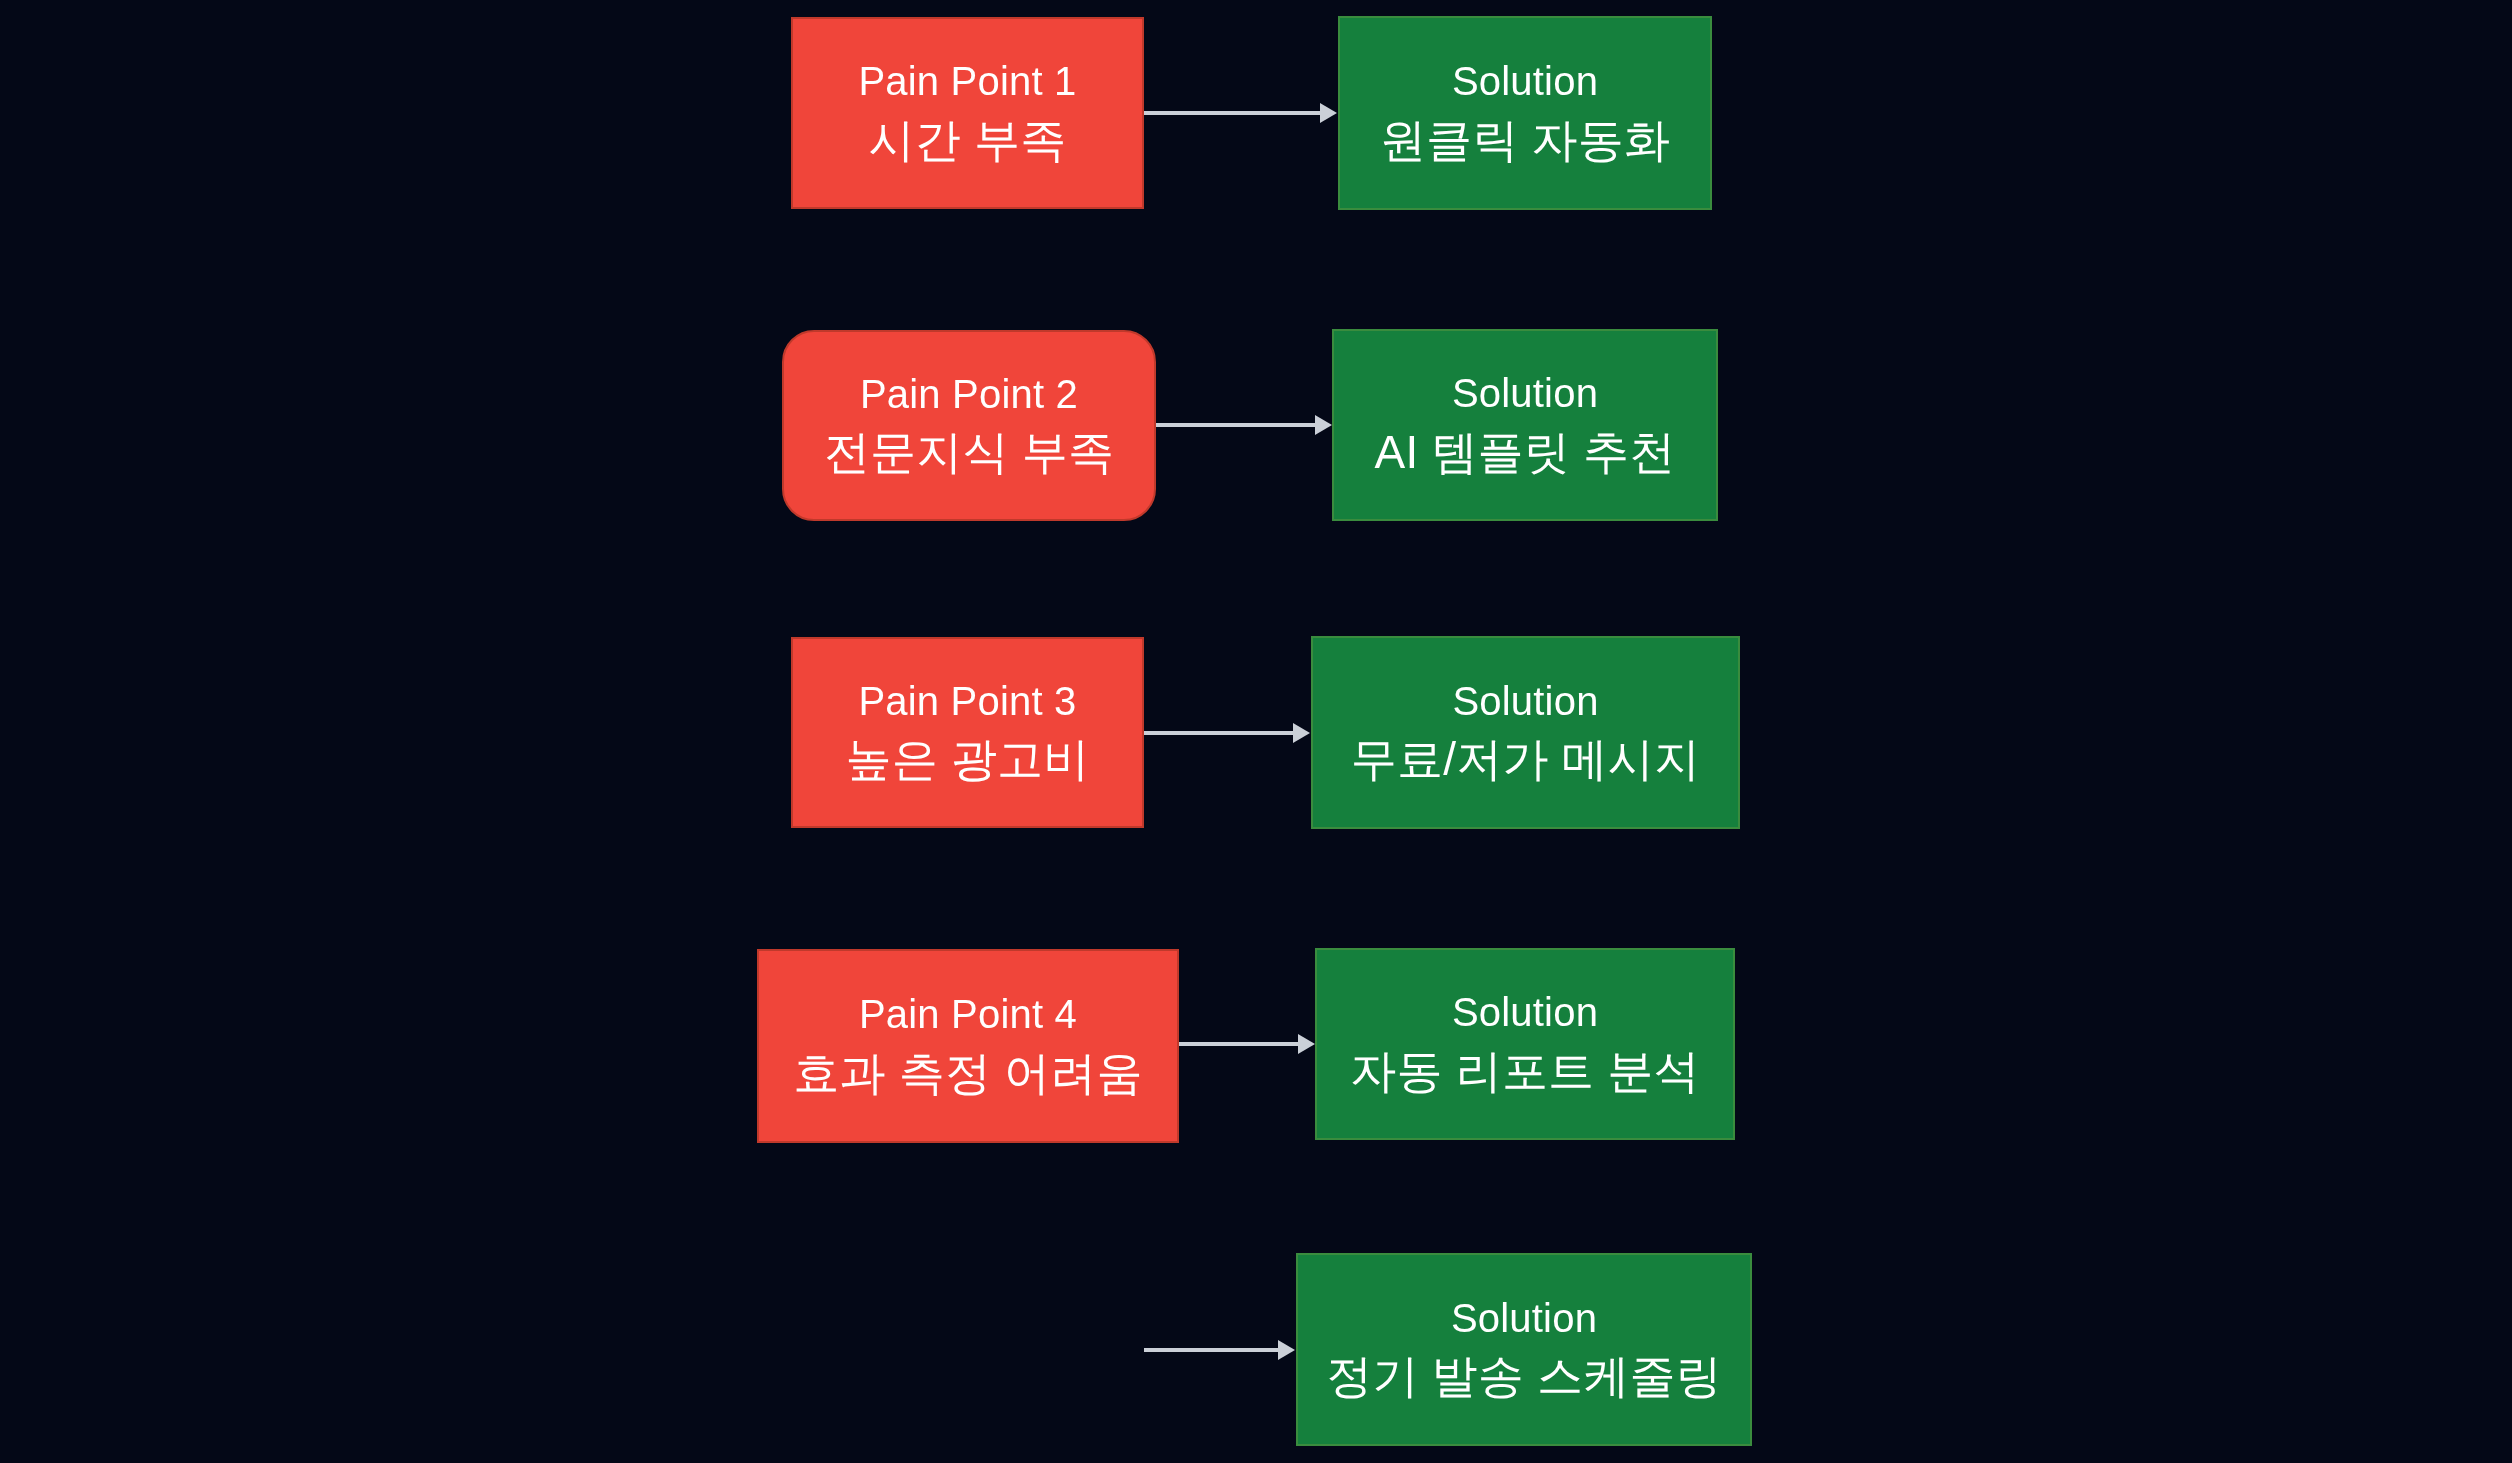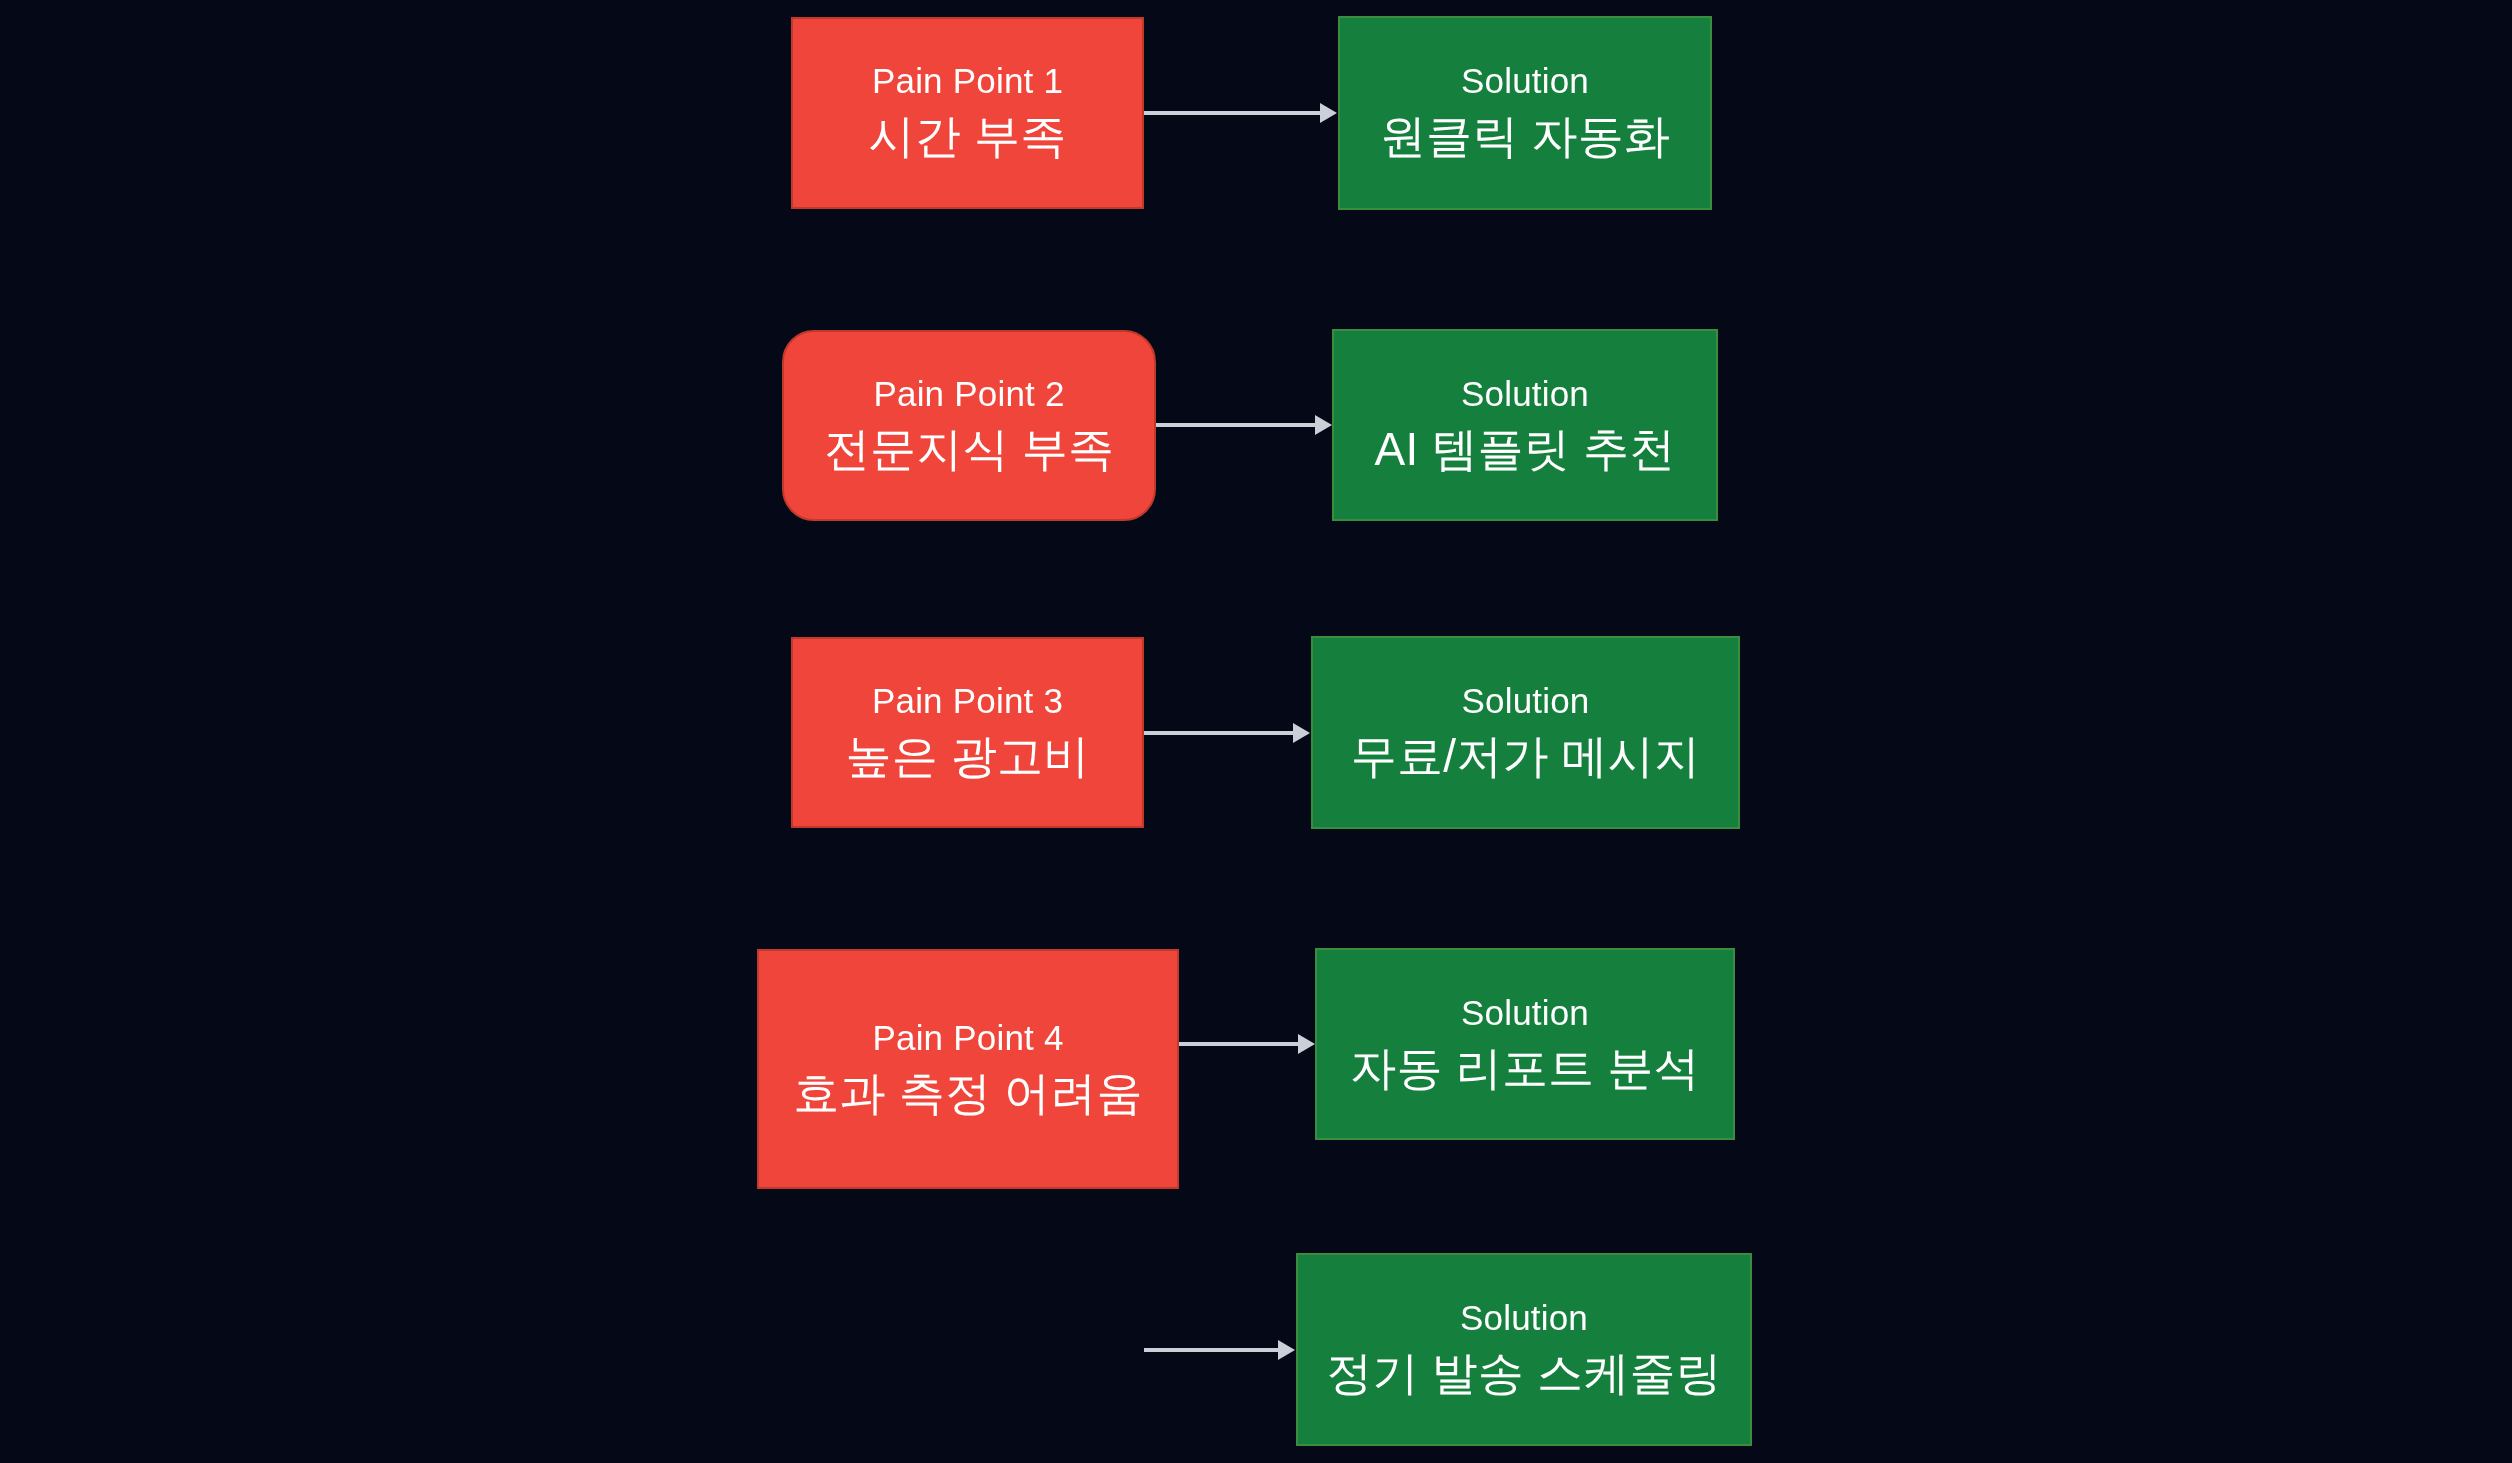--- a/index.html
+++ b/index.html
@@ -24,21 +24,21 @@
     display: flex;
     flex-direction: column;
     align-items: center;
     justify-content: center;
     text-align: center;
     color: #ffffff;
     line-height: 1.30;
     letter-spacing: 0.2px;
   }
   .node .line1 {
-    font-size: 35px;
+    font-size: 40px;
     font-weight: 400;
     white-space: nowrap;
   }
   .node .line2 {
     font-size: 46px;
     font-weight: 400;
     white-space: nowrap;
     margin-top: 3.7px;
   }
   .node.pain {
@@ -107,21 +107,21 @@
   </div>
   <div class="edge" style="left:1144px; top:733px; width:166px;">
     <div class="shaft" style="width:149px;"></div>
     <div class="head" style="left:149px;"></div>
   </div>
   <div class="node solution" style="left:1311px; top:636px; width:429px; height:193px;">
     <span class="line1">Solution</span>
     <span class="line2">무료/저가 메시지</span>
   </div>
 
-  <div class="node pain" style="left:757px; top:949px; width:422px; height:240px;">
+  <div class="node pain" style="left:757px; top:949px; width:422px; height:194px;">
     <span class="line1">Pain Point 4</span>
     <span class="line2">효과 측정 어려움</span>
   </div>
   <div class="edge" style="left:1179px; top:1044px; width:137px;">
     <div class="shaft" style="width:119px;"></div>
     <div class="head" style="left:119px;"></div>
   </div>
   <div class="node solution" style="left:1315px; top:948px; width:420px; height:192px;">
     <span class="line1">Solution</span>
     <span class="line2">자동 리포트 분석</span>

